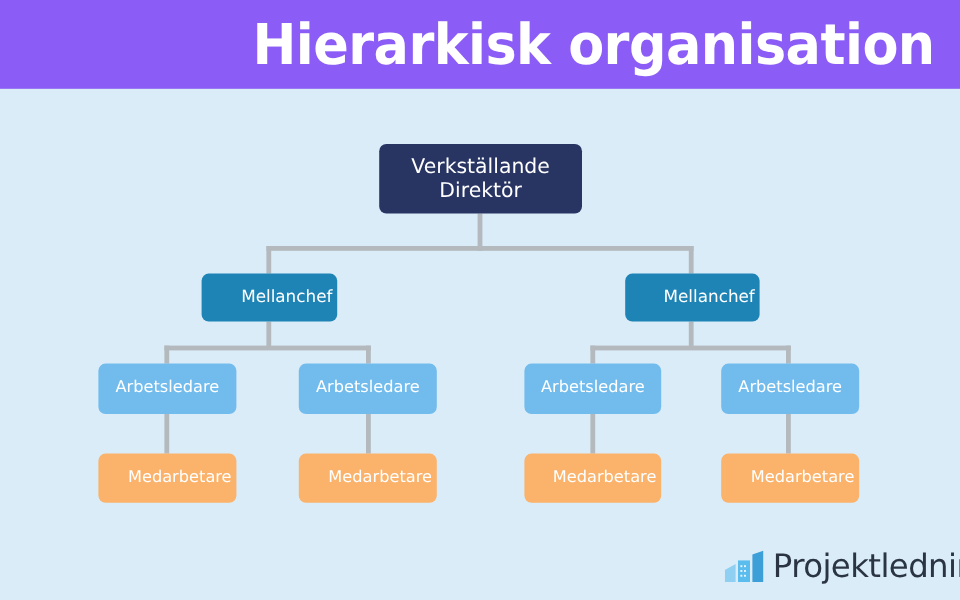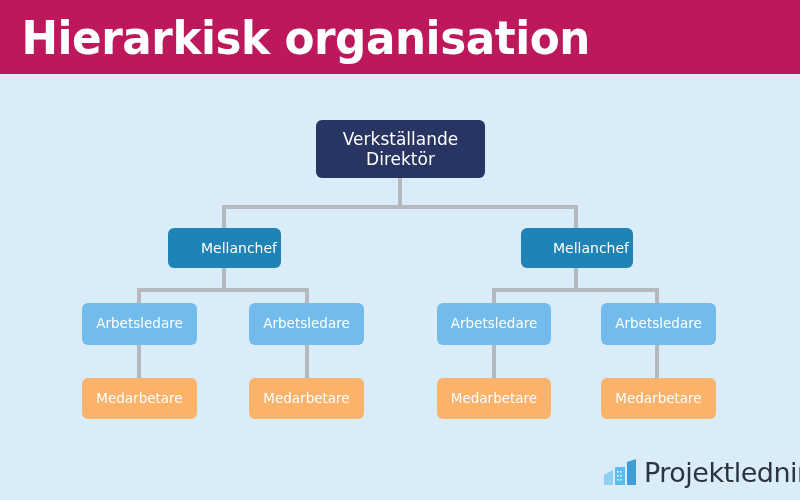--- a/index.html
+++ b/index.html
@@ -20,24 +20,24 @@
     background: #daecf8;
   }
 
   
   .header {
     position: absolute;
     left: 0;
     top: 0;
     width: 800px;
     height: 74px;
-    background: #be185d;
+    background: #8b5cf6;
     display: flex;
     align-items: center;
-    justify-content: flex-start;
+    justify-content: flex-end;
   }
   .header-title {
     color: #ffffff;
     font-family: "DejaVu Sans", sans-serif;
     font-size: 47px;
     font-weight: bold;
     letter-spacing: -0.5px;
     line-height: 1;
     white-space: nowrap;
     transform: scaleX(0.93);
@@ -83,20 +83,21 @@
     font-size: 14px;
     justify-content: flex-end;
   }
   .node-lead {
     background: #72bced;
     font-size: 13.5px;
   }
   .node-staff {
     background: #fbb26a;
     font-size: 13.5px;
+    justify-content: flex-end;
   }
 
   
   .logo {
     position: absolute;
     left: 604px;
     top: 452px;
     width: 190px;
     height: 40px;
     display: flex;

